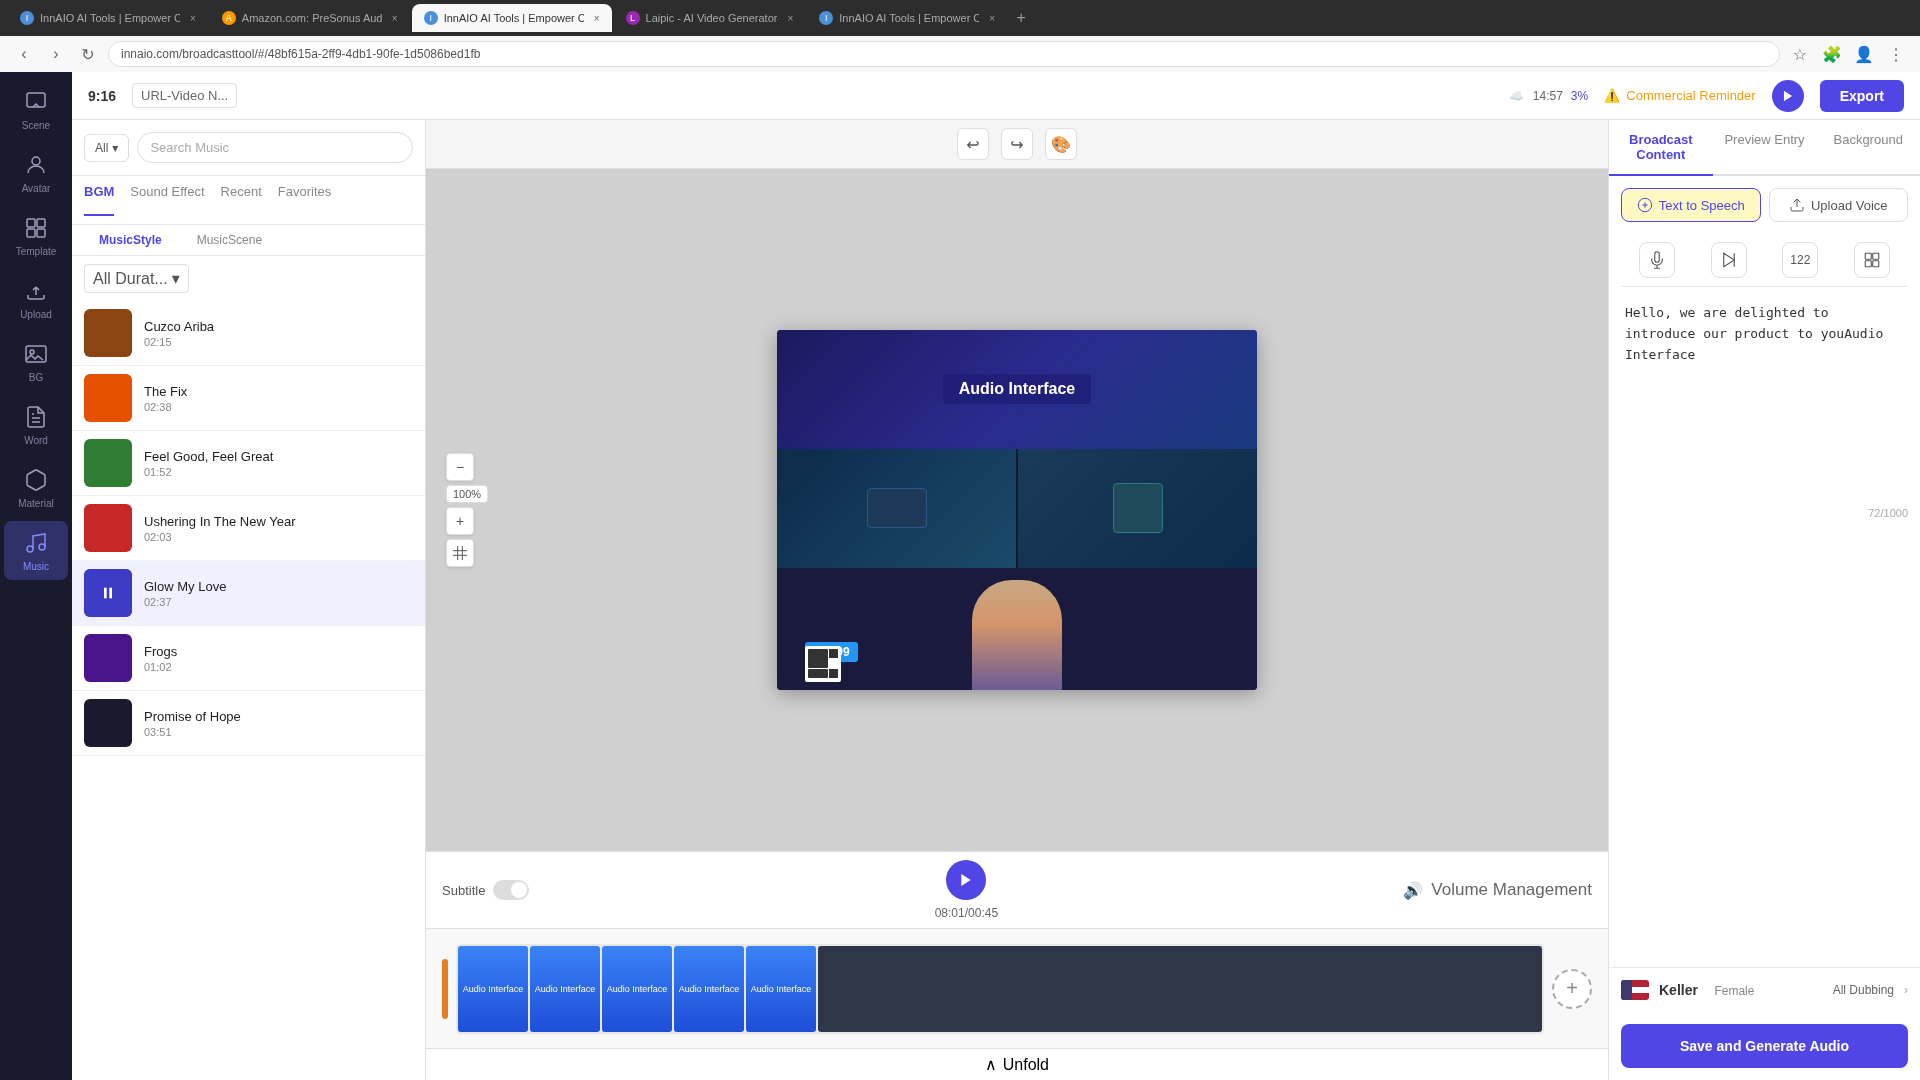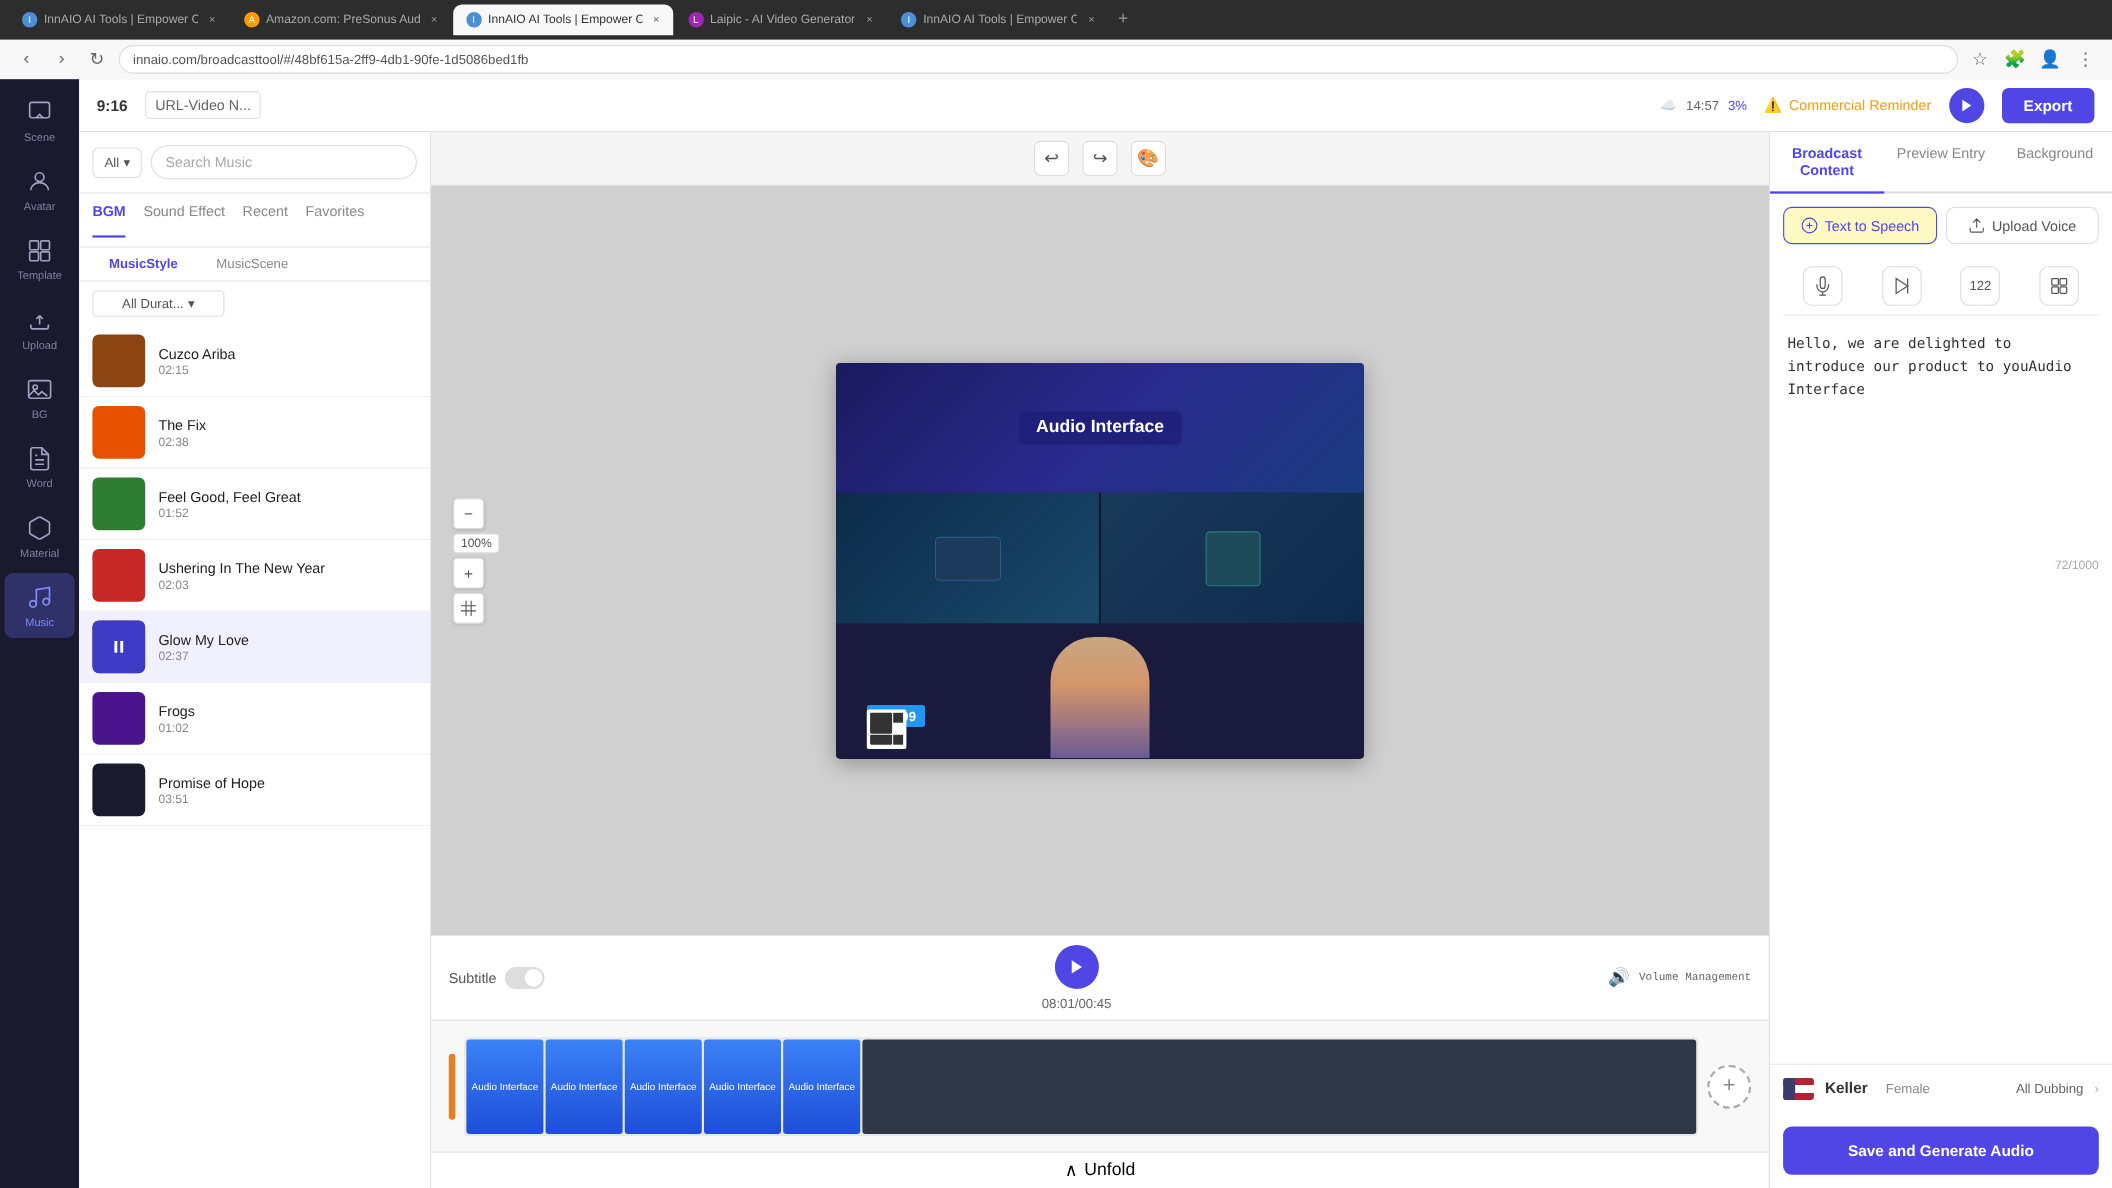--- a/index.html
+++ b/index.html
@@ -36,38 +36,38 @@
     .time-display { font-size: 14px; font-weight: 600; color: #333; }
     .project-name { font-size: 13px; color: #666; padding: 4px 8px; border: 1px solid #ddd; border-radius: 4px; }
     .top-bar-spacer { flex: 1; }
     .cloud-info { display: flex; align-items: center; gap: 8px; color: #666; font-size: 12px; }
     .commercial-reminder { display: flex; align-items: center; gap: 6px; color: #f59e0b; font-size: 13px; font-weight: 500; cursor: pointer; }
     .play-btn-top { width: 32px; height: 32px; background: #4f46e5; border-radius: 50%; display: flex; align-items: center; justify-content: center; cursor: pointer; }
     .export-btn { background: #4f46e5; color: white; border: none; border-radius: 6px; padding: 8px 20px; font-size: 14px; font-weight: 600; cursor: pointer; }
     .content-row { display: flex; flex: 1; }
 
     
-    .music-panel { width: 320px; background: white; border-right: 1px solid #e0e0e0; display: flex; flex-direction: column; }
+    .music-panel { width: 354px; background: white; border-right: 1px solid #e0e0e0; display: flex; flex-direction: column; }
     .music-search { padding: 12px; border-bottom: 1px solid #e8e8e8; }
     .search-row { display: flex; align-items: center; gap: 8px; }
     .filter-btn { display: flex; align-items: center; gap: 4px; padding: 6px 10px; border: 1px solid #ddd; border-radius: 6px; font-size: 12px; color: #555; cursor: pointer; }
     .search-input-wrap { flex: 1; position: relative; }
     .search-input { width: 100%; padding: 7px 12px; border: 1px solid #ddd; border-radius: 20px; font-size: 13px; color: #333; outline: none; }
     .search-input::placeholder { color: #aaa; }
     
     .music-tabs { display: flex; padding: 8px 12px; gap: 16px; border-bottom: 1px solid #e8e8e8; }
     .music-tab { font-size: 13px; color: #888; cursor: pointer; padding-bottom: 15px; }
     .music-tab.active { color: #4f46e5; border-bottom: 2px solid #4f46e5; font-weight: 600; }
     
     .music-sub-tabs { display: flex; padding: 8px 12px; gap: 20px; border-bottom: 1px solid #e8e8e8; }
     .sub-tab { font-size: 12px; color: #888; cursor: pointer; padding-left: 15px; }
     .sub-tab.active { color: #4f46e5; font-weight: 600; }
     
     .duration-filter { display: flex; align-items: center; gap: 6px; padding: 8px 12px; }
-    .duration-btn { font-size: 12px; color: #555; border: 1px solid #ddd; border-radius: 4px; padding: 4px 26px; cursor: pointer; display: flex; align-items: center; gap: 4px; }
+    .duration-btn { font-size: 16px; color: #555; border: 1px solid #ddd; border-radius: 4px; padding: 4px 8px; cursor: pointer; display: flex; align-items: center; gap: 4px; }
     
     .music-list { flex: 1; overflow-y: auto; }
     .music-item { display: flex; align-items: center; padding: 8px 12px; gap: 12px; cursor: pointer; border-bottom: 1px solid #f0f0f0; }
     .music-item.playing { background: #f0f0ff; }
     .music-thumb { width: 48px; height: 48px; border-radius: 6px; overflow: hidden; position: relative; flex-shrink: 0; }
     .thumb-placeholder { width: 48px; height: 48px; border-radius: 6px; display: flex; align-items: center; justify-content: center; font-size: 20px; }
     .play-overlay { position: absolute; inset: 0; display: flex; align-items: center; justify-content: center; background: rgba(79,70,229,0.7); border-radius: 6px; }
     .music-info { flex: 1; }
     .music-title { font-size: 13px; font-weight: 500; color: #222; }
     .music-duration { font-size: 11px; color: #888; margin-top: 2px; }
@@ -471,21 +471,21 @@
               <svg width="16" height="16" viewBox="0 0 24 24" fill="white">
                   <polygon points="5,3 19,12 5,21"></polygon>
                 </svg>
             </div>
             <div class="time-counter">
               <span>08:01</span>/<span>00:45</span>
             </div>
           </div>
           <div class="volume-control">
             <span class="vol-icon">🔊</span>
-            <span style="font-size:10px;color:#666;font-family:Liberation Mono, monospace;">Volume Management</span>
+            <span style="font-size:17px;color:#666;">Volume Management</span>
           </div>
         </div>
 
         <div class="timeline">
           <div style="width:6px;height:60px;background:#e67e22;border-radius:3px;flex-shrink:0;"></div>
           <div class="timeline-track">
             <div class="timeline-clip" style="min-width:70px;">
               <span class="timeline-clip-label">Audio Interface</span>
             </div>
             <div class="timeline-clip" style="min-width:70px;">

